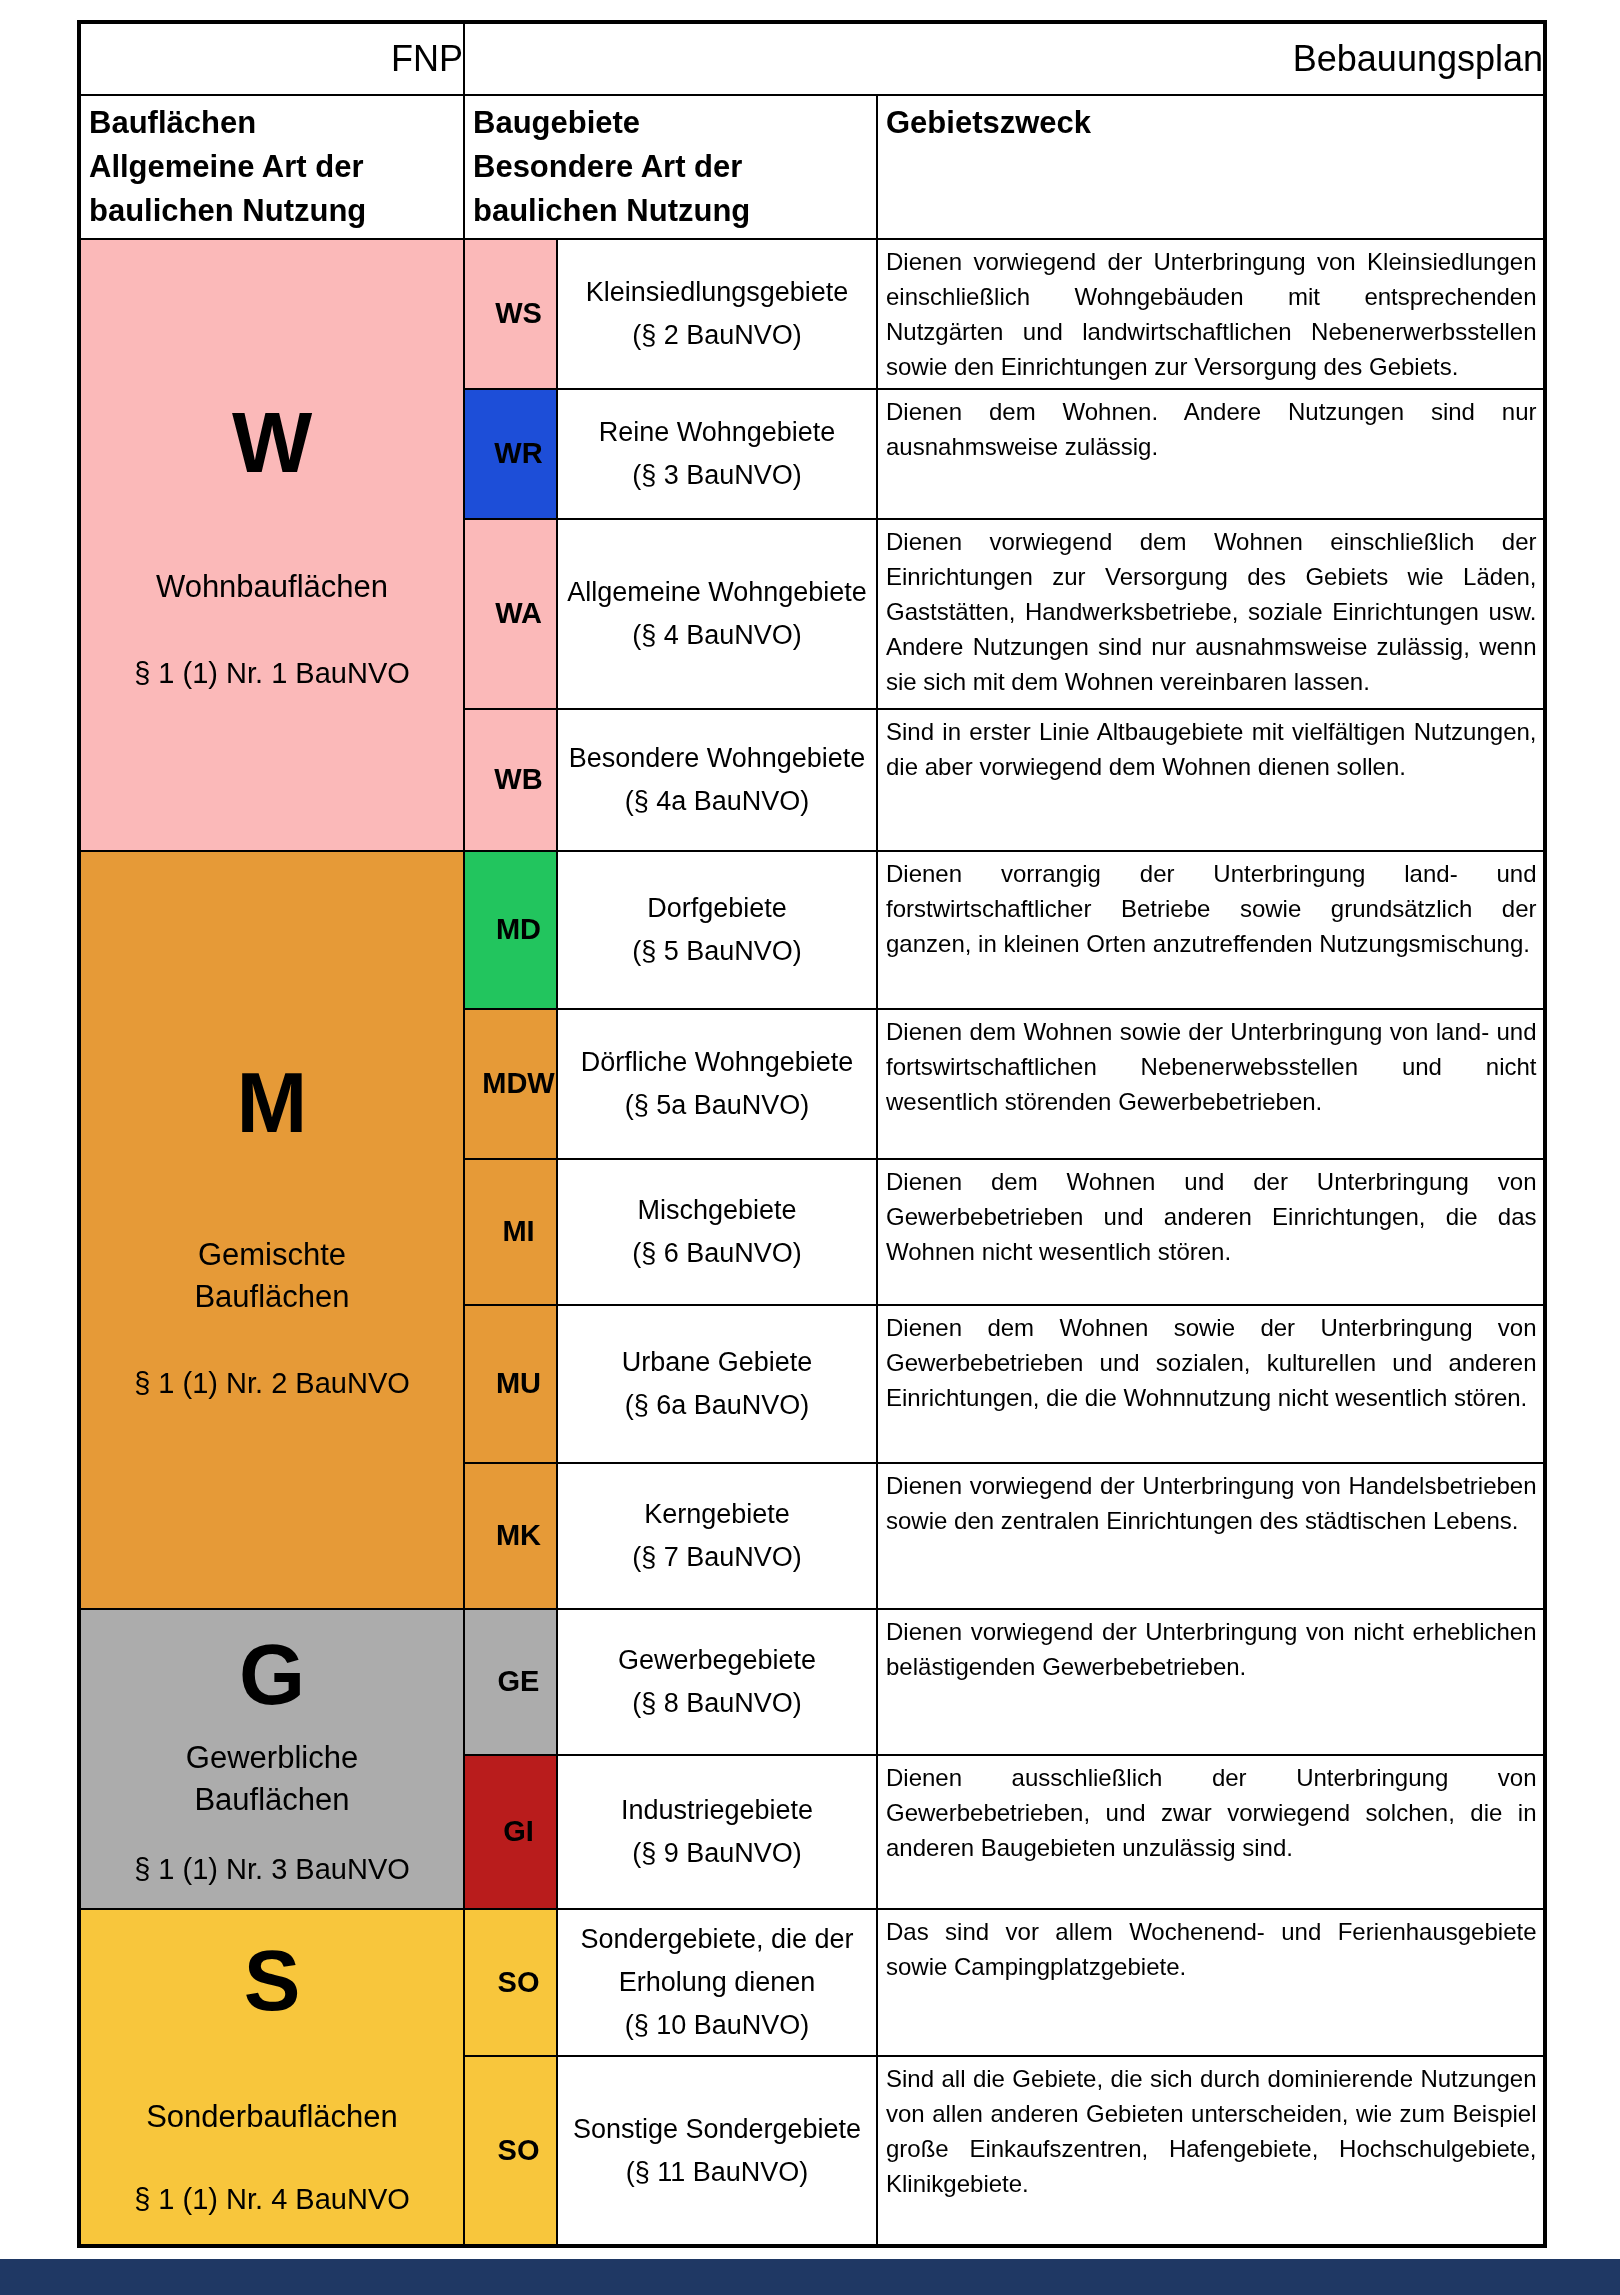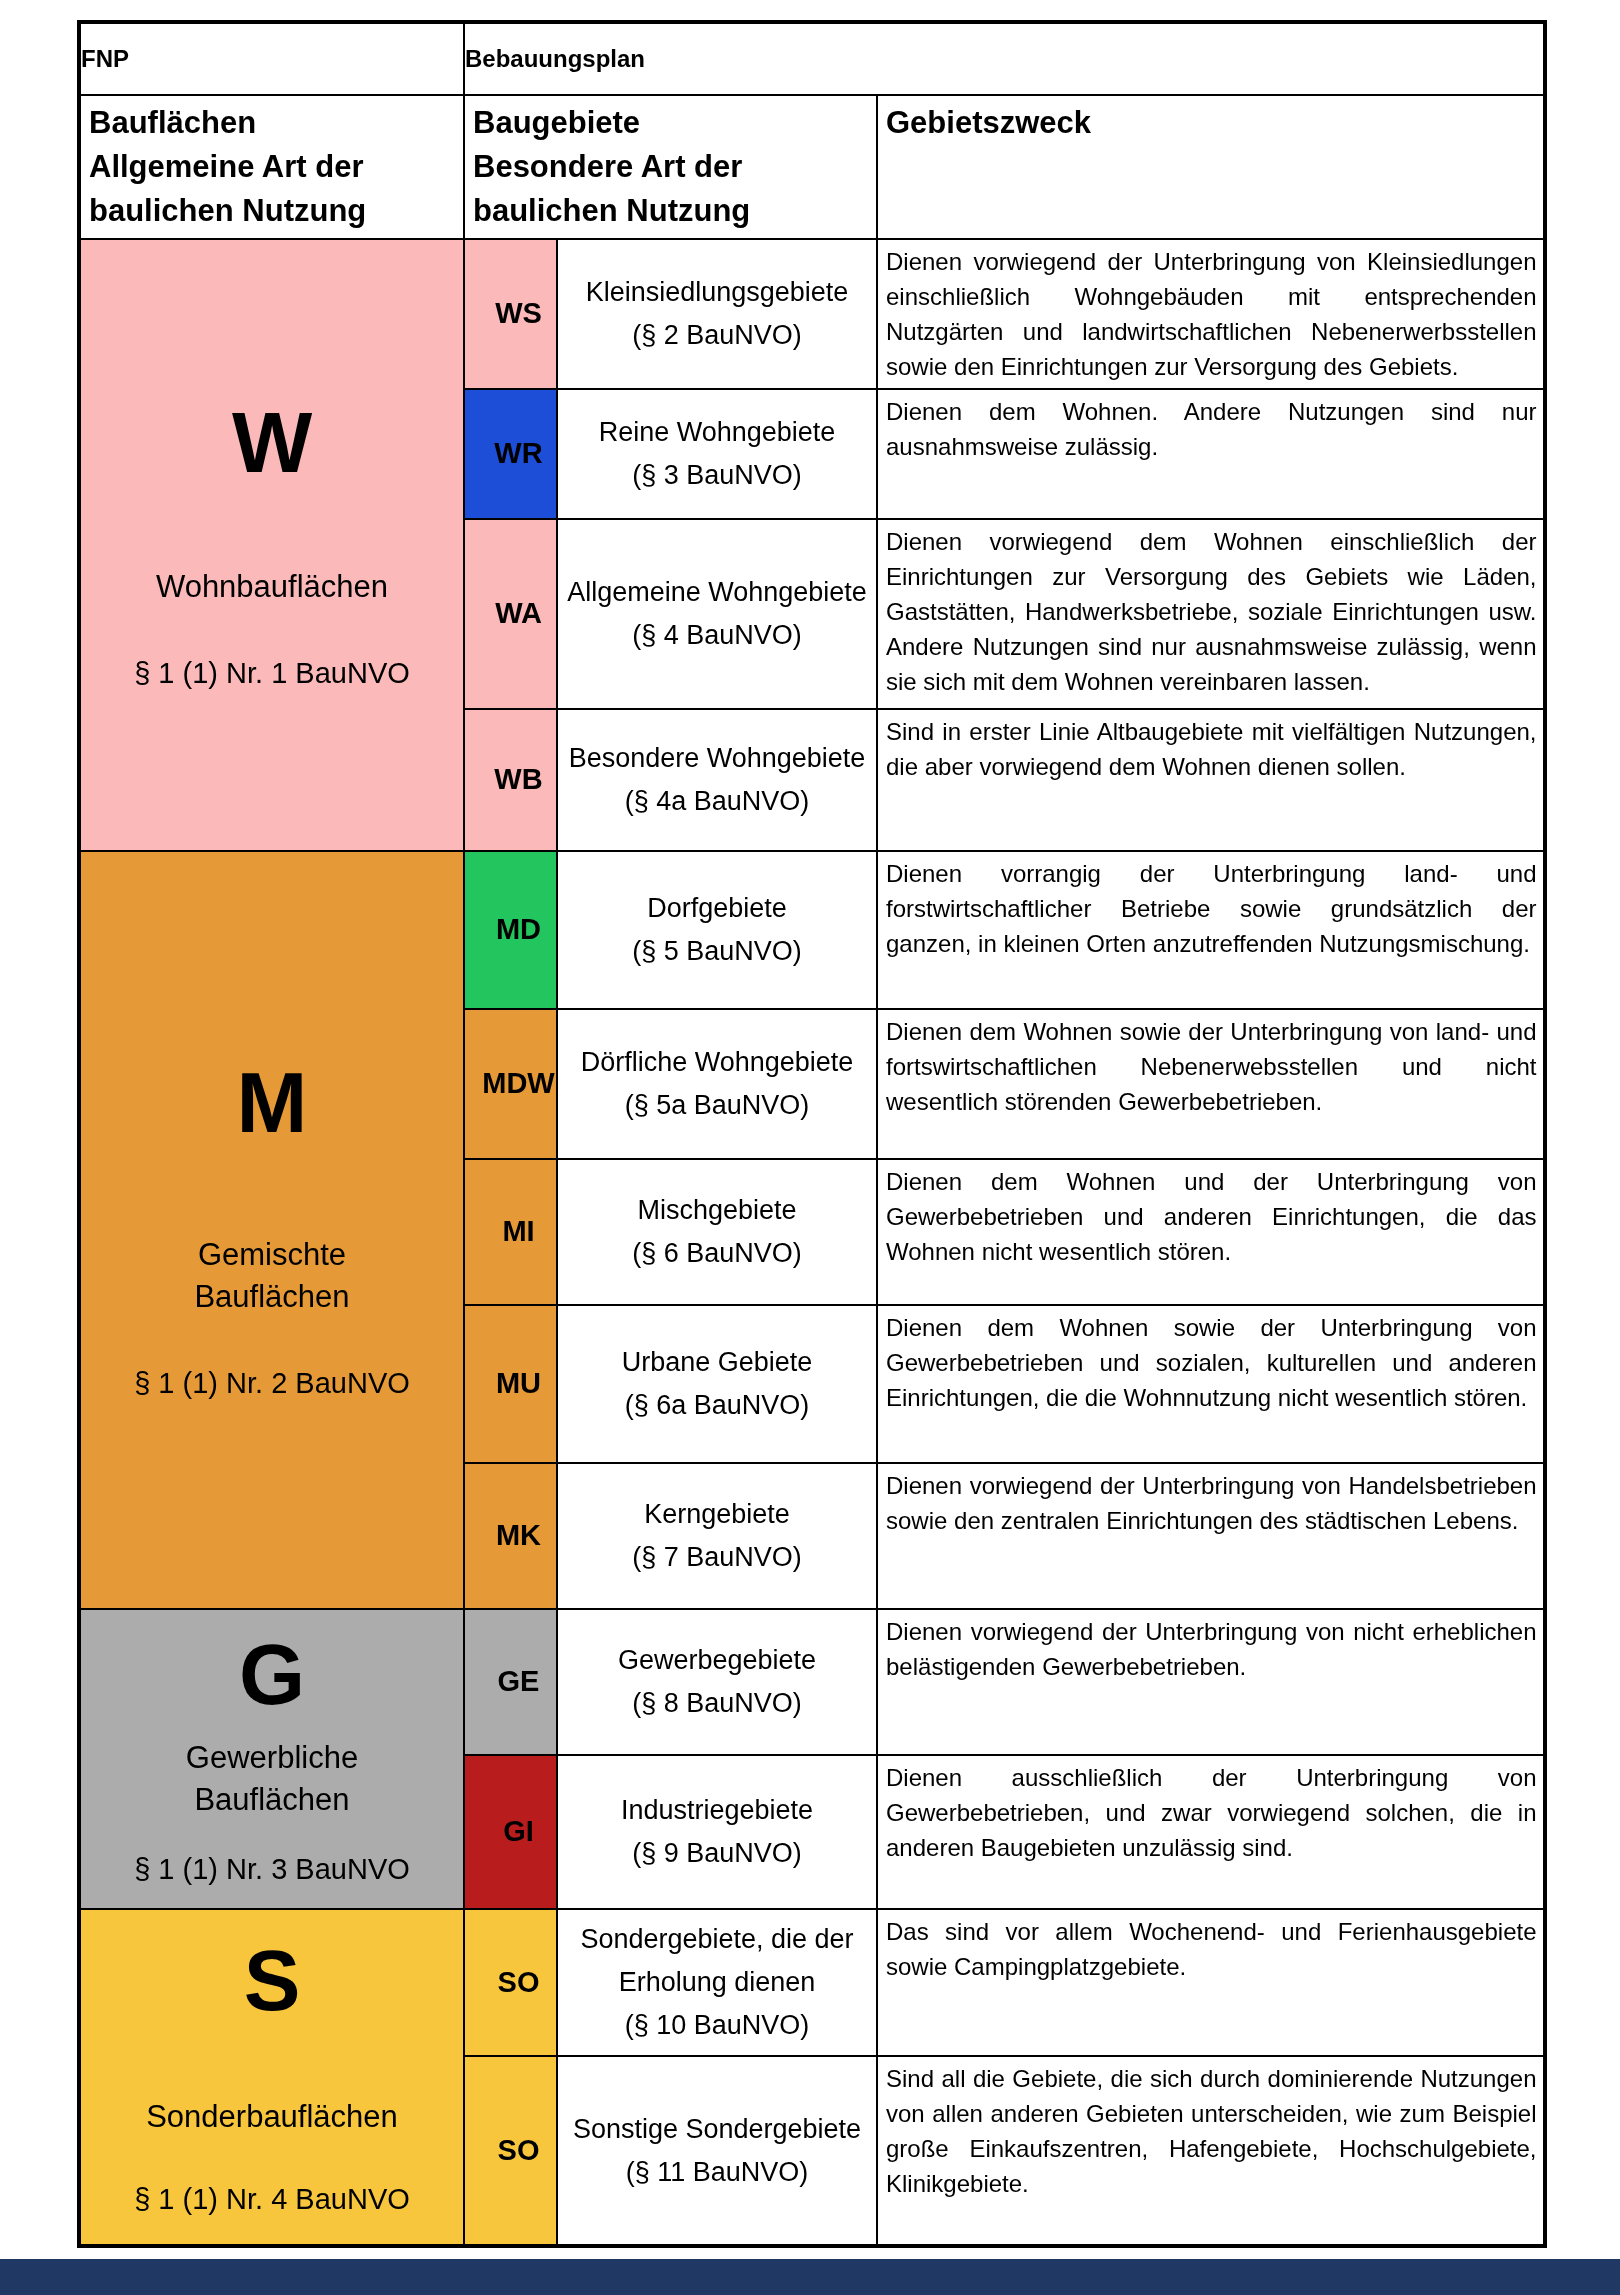--- a/index.html
+++ b/index.html
@@ -13,21 +13,21 @@
   .table-wrap { position: absolute; left: 77px; top: 20px; }
   table {
     border-collapse: collapse;
     table-layout: fixed;
     width: 1467px;
     border: 4px solid #000;
   }
   td { border: 2.4px solid #000; vertical-align: middle; overflow: hidden; }
 
   
-  .h1 td { height: 73px; text-align: left; font-weight: bold; font-size: 24px; }
+  .h1 td { height: 73px; text-align: right; font-weight: normal; font-size: 36px; }
   .h2 td {
     height: 138px; vertical-align: top; text-align: left;
     font-weight: bold; font-size: 31px; line-height: 1.42;
     padding: 4.9px 8px; white-space: pre-line;
   }
 
   
   .group { text-align: center; }
   .gletter { font-weight: bold; font-size: 85px; line-height: 1; }
   .gname   { font-size: 31px; line-height: 1.35; white-space: pre-line; }

